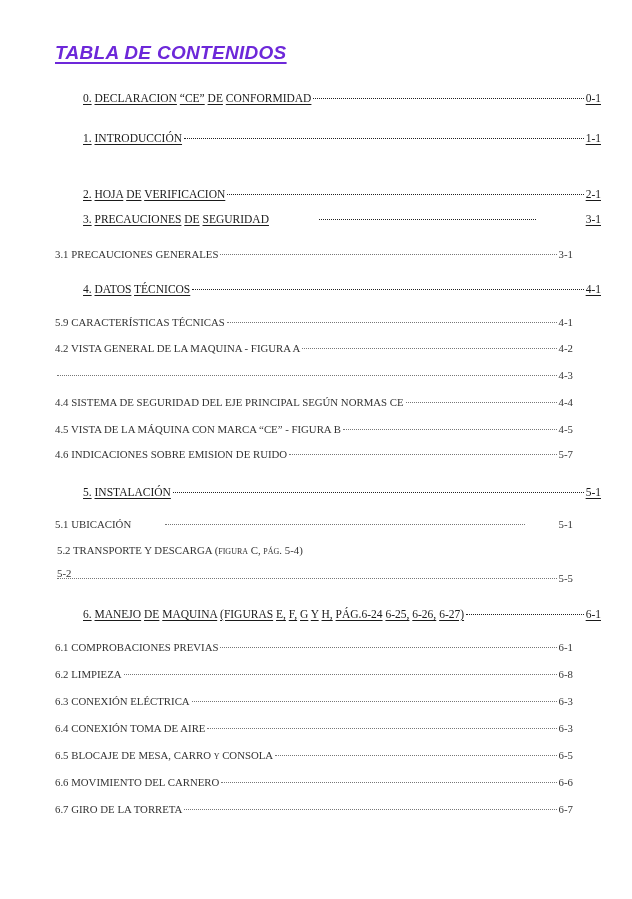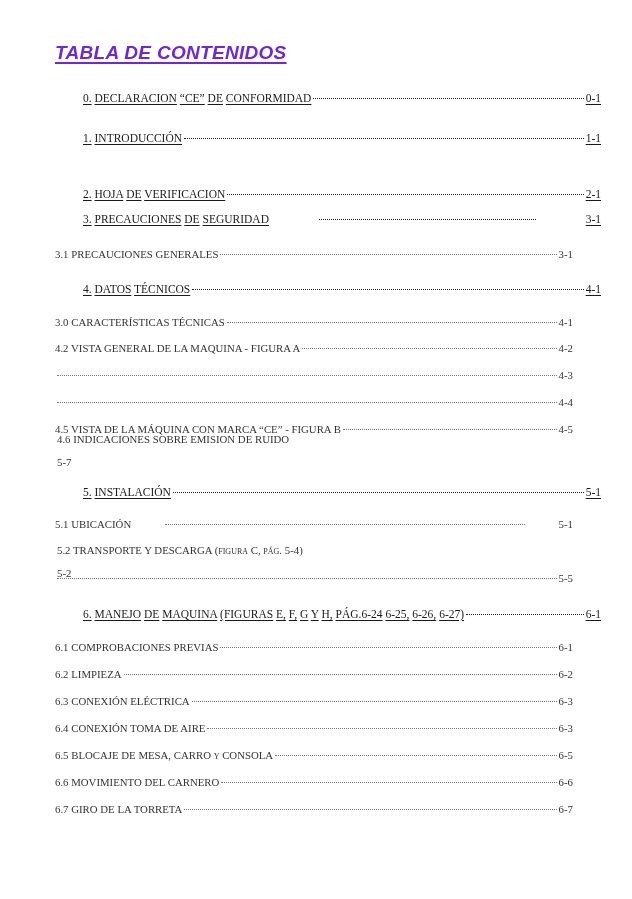--- a/index.html
+++ b/index.html
@@ -151,48 +151,49 @@
       <span class="label">
         <span class="u">4.</span>
         <span class="u">DATOS</span>
         <span class="u">TÉCNICOS</span>
       </span>
       <span class="dots"></span>
       <span class="page">4-1</span>
     </div>
 
     <div class="entry sub" style="top:315px;">
-      <span class="label">3.0 CARACTERÍSTICAS TÉCNICAS</span>
+      <span class="label">5.9 CARACTERÍSTICAS TÉCNICAS</span>
       <span class="dots"></span>
       <span class="page">4-1</span>
     </div>
 
     <div class="entry sub" style="top:341px;">
       <span class="label">4.2 VISTA GENERAL DE LA MAQUINA - FIGURA A</span>
       <span class="dots"></span>
       <span class="page">4-2</span>
     </div>
 
     <div class="entry sub" style="top:368px;">
       <span class="dots"></span>
       <span class="page">4-3</span>
     </div>
 
     <div class="entry sub" style="top:395px;">
+      <span class="label">4.4 SISTEMA DE SEGURIDAD DEL EJE PRINCIPAL SEGÚN NORMAS CE</span>
       <span class="dots"></span>
       <span class="page">4-4</span>
     </div>
 
     <div class="entry sub" style="top:422px;">
       <span class="label">4.5 VISTA DE LA MÁQUINA CON MARCA “CE” - FIGURA B</span>
       <span class="dots"></span>
       <span class="page">4-5</span>
     </div>
 
-    <div class="entry sub" style="top:433px;flex-direction:column;">
+    <div class="entry sub" style="top:447px;">
       <span class="label">4.6 INDICACIONES SOBRE EMISION DE RUIDO</span>
       <span class="dots"></span>
       <span class="page">5-7</span>
     </div>
 
     <div class="entry main" style="top:484px;">
       <span class="label">
         <span class="u">5.</span>
         <span class="u">INSTALACIÓN</span>
       </span>
@@ -240,21 +241,21 @@
 
     <div class="entry sub" style="top:640px;">
       <span class="label">6.1 COMPROBACIONES PREVIAS</span>
       <span class="dots"></span>
       <span class="page">6-1</span>
     </div>
 
     <div class="entry sub" style="top:667px;">
       <span class="label">6.2 LIMPIEZA</span>
       <span class="dots"></span>
-      <span class="page">6-2</span>
+      <span class="page">6-8</span>
     </div>
 
     <div class="entry sub" style="top:694px;">
       <span class="label">6.3 CONEXIÓN ELÉCTRICA</span>
       <span class="dots"></span>
       <span class="page">6-3</span>
     </div>
 
     <div class="entry sub" style="top:721px;">
       <span class="label">6.4 CONEXIÓN TOMA DE AIRE</span>

